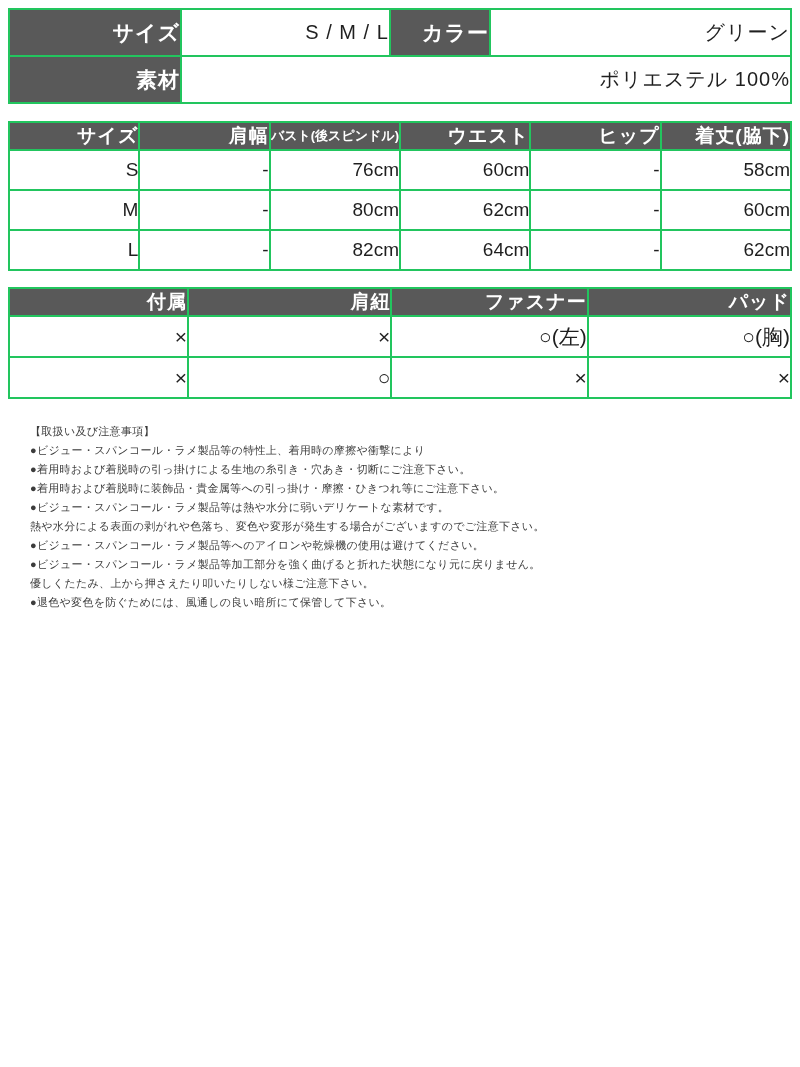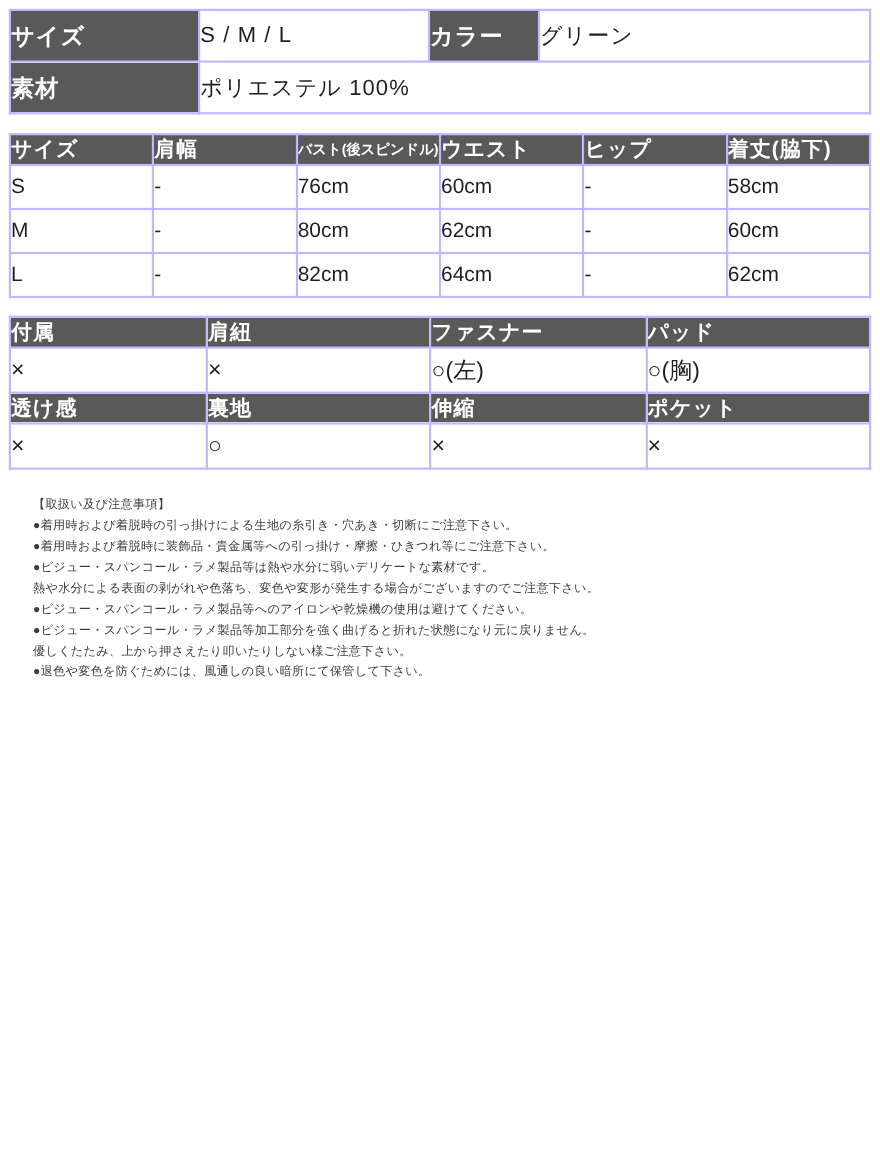--- a/index.html
+++ b/index.html
@@ -15,22 +15,22 @@
     background: #ffffff;
     overflow: hidden;
   }
   table {
     border-collapse: collapse;
     table-layout: fixed;
     width: 784px;
     margin-left: 8px;
   }
   th, td {
-    border: 2px solid #c4b5fd;
-    text-align: left;
+    border: 2px solid #22c55e;
+    text-align: right;
     vertical-align: middle;
     padding: 0;
     overflow: hidden;
     white-space: nowrap;
   }
   th {
     background: #595959;
     color: #ffffff;
     font-weight: bold;
   }
@@ -165,37 +165,32 @@
       <th>肩紐</th>
       <th>ファスナー</th>
       <th>パッド</th>
     </tr>
     <tr class="val">
       <td>×</td>
       <td>×</td>
       <td>○(左)</td>
       <td>○(胸)</td>
     </tr>
-    <tr class="hdr">
-      <th>透け感</th>
-      <th>裏地</th>
-      <th>伸縮</th>
-      <th>ポケット</th>
-    </tr>
     <tr class="val">
       <td>×</td>
       <td>○</td>
       <td>×</td>
       <td>×</td>
     </tr>
   </tbody>
     </table>
 
   <div class="notes">
     <div class="note-line">【取扱い及び注意事項】</div>
+    <div class="note-line">●ビジュー・スパンコール・ラメ製品等の特性上、着用時の摩擦や衝撃により</div>
     <div class="note-line">●着用時および着脱時の引っ掛けによる生地の糸引き・穴あき・切断にご注意下さい。</div>
     <div class="note-line">●着用時および着脱時に装飾品・貴金属等への引っ掛け・摩擦・ひきつれ等にご注意下さい。</div>
     <div class="note-line">●ビジュー・スパンコール・ラメ製品等は熱や水分に弱いデリケートな素材です。</div>
     <div class="note-line">熱や水分による表面の剥がれや色落ち、変色や変形が発生する場合がございますのでご注意下さい。</div>
     <div class="note-line">●ビジュー・スパンコール・ラメ製品等へのアイロンや乾燥機の使用は避けてください。</div>
     <div class="note-line">●ビジュー・スパンコール・ラメ製品等加工部分を強く曲げると折れた状態になり元に戻りません。</div>
     <div class="note-line">優しくたたみ、上から押さえたり叩いたりしない様ご注意下さい。</div>
     <div class="note-line">●退色や変色を防ぐためには、風通しの良い暗所にて保管して下さい。</div>
   </div>
 

